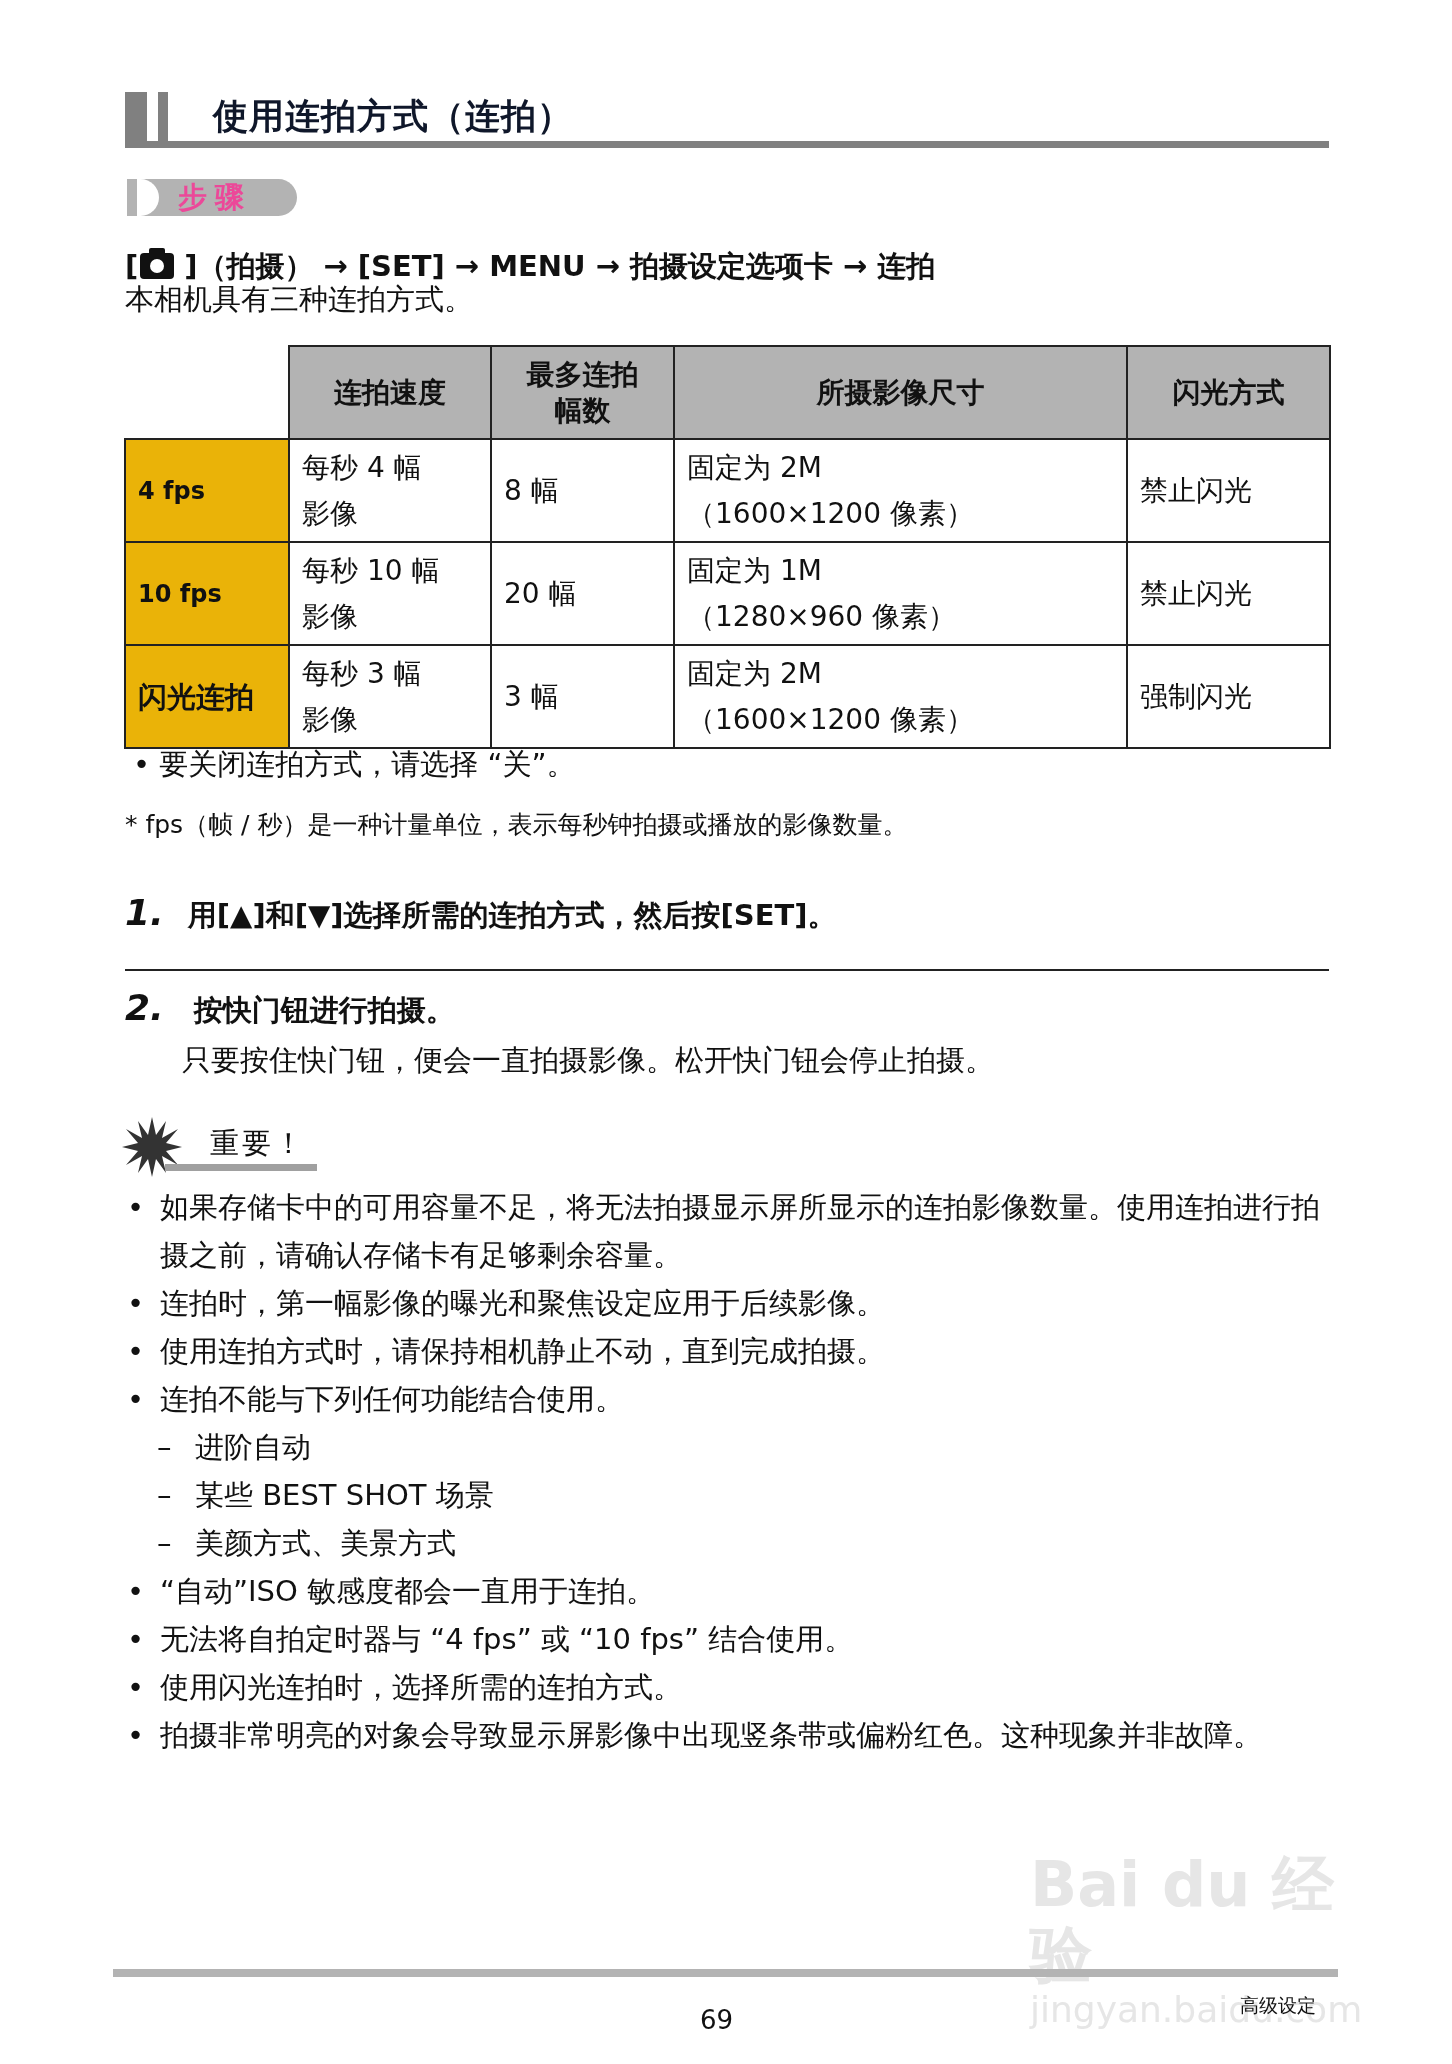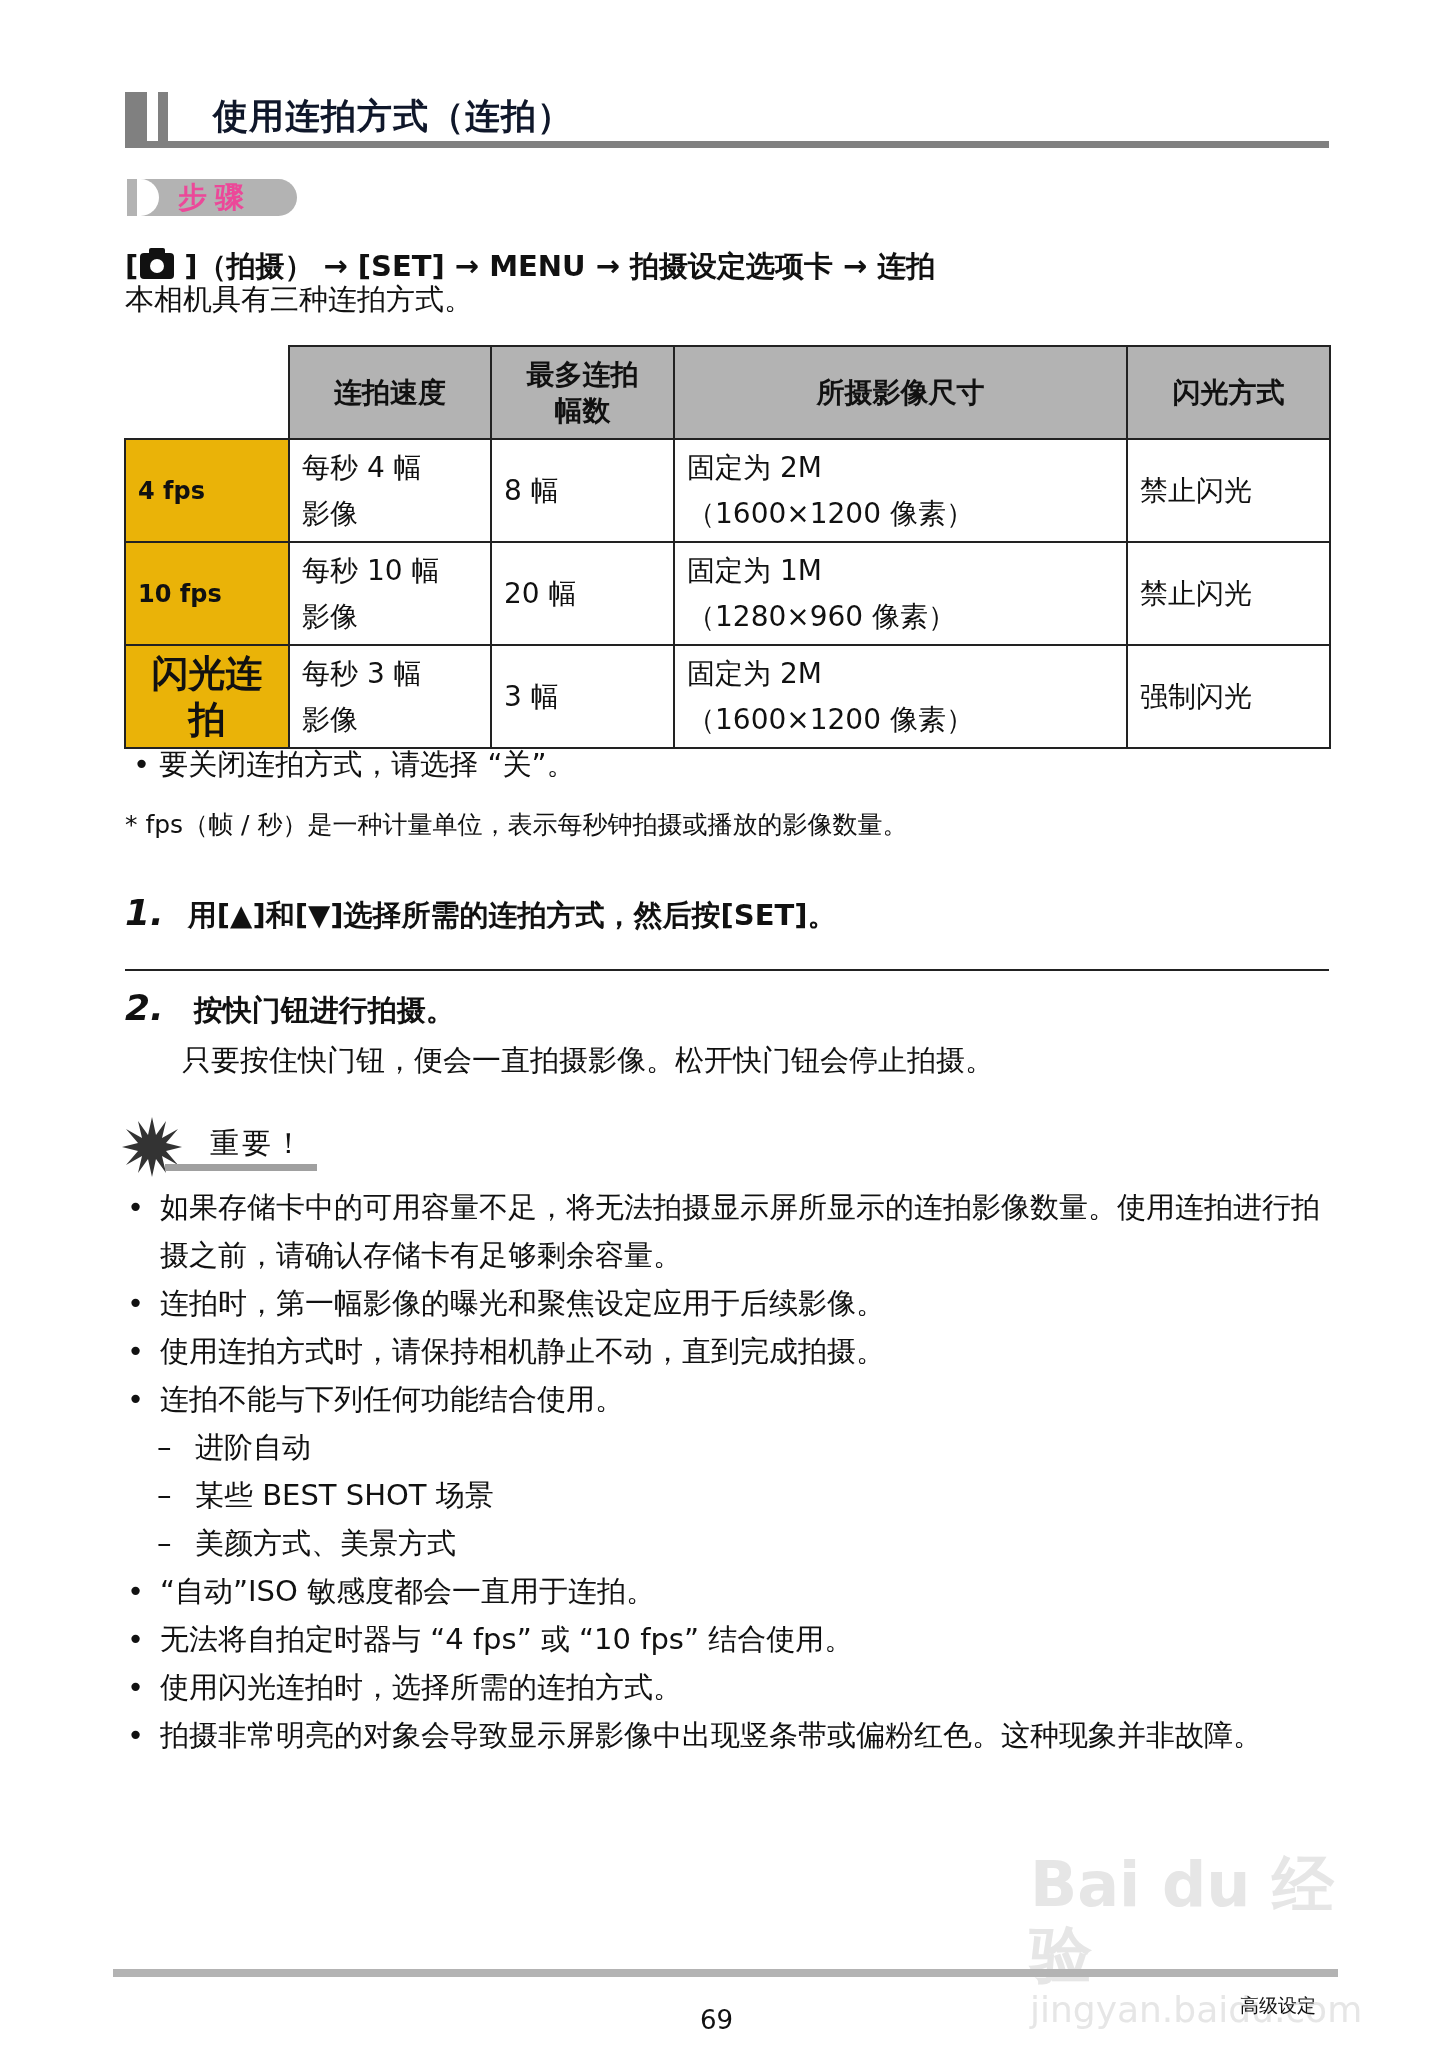--- a/index.html
+++ b/index.html
@@ -25,21 +25,21 @@
   .camera::before { content:""; position:absolute; left:9px; top:-5px; width:16px; height:7px; background:#111; border-radius:2px 2px 0 0; }
   .camera::after { content:""; position:absolute; left:10px; top:6px; width:14px; height:14px; background:#fff; border-radius:50%; }
   .intro { left:125px; top:280px; font-size:29px; line-height:38px; white-space:nowrap; }
 
   
   table.spec { position:absolute; left:124px; top:345px; border-collapse:collapse; font-size:28px; }
   table.spec td, table.spec th { border:2px solid #222; padding:0 12px; vertical-align:middle; }
   table.spec th { background:#b3b3b3; font-weight:bold; text-align:center; height:91px; line-height:36px; }
   table.spec td { height:101px; line-height:46px; }
   table.spec td.rowhead { background:#eab308; font-weight:bold; font-size:24px; padding-left:12px; }
-  table.spec td.rowhead.big { font-size:37px;text-align:center; }
+  table.spec td.rowhead.big { font-size:29px; }
   table.spec th.blank { background:#fff; border-top:none; border-left:none; }
 
   .note1 { left:125px; top:744px; font-size:29px; line-height:40px; white-space:nowrap;margin-left:8px; }
   .note2 { left:125px; top:807px; font-size:25px; line-height:36px; white-space:nowrap; }
 
   .step-num { font-style:italic; font-weight:bold; font-size:36px; }
   .step1 { left:125px; top:890px; font-size:29px; font-weight:bold; line-height:46px; white-space:nowrap; }
   .sep { left:125px; top:969px; width:1204px; height:2px; background:#222; }
   .step2 { left:125px; top:985px; font-size:29px; font-weight:bold; line-height:46px; white-space:nowrap; }
   .step2-desc { left:182px; top:1040px; font-size:29px; line-height:40px; white-space:nowrap; }

